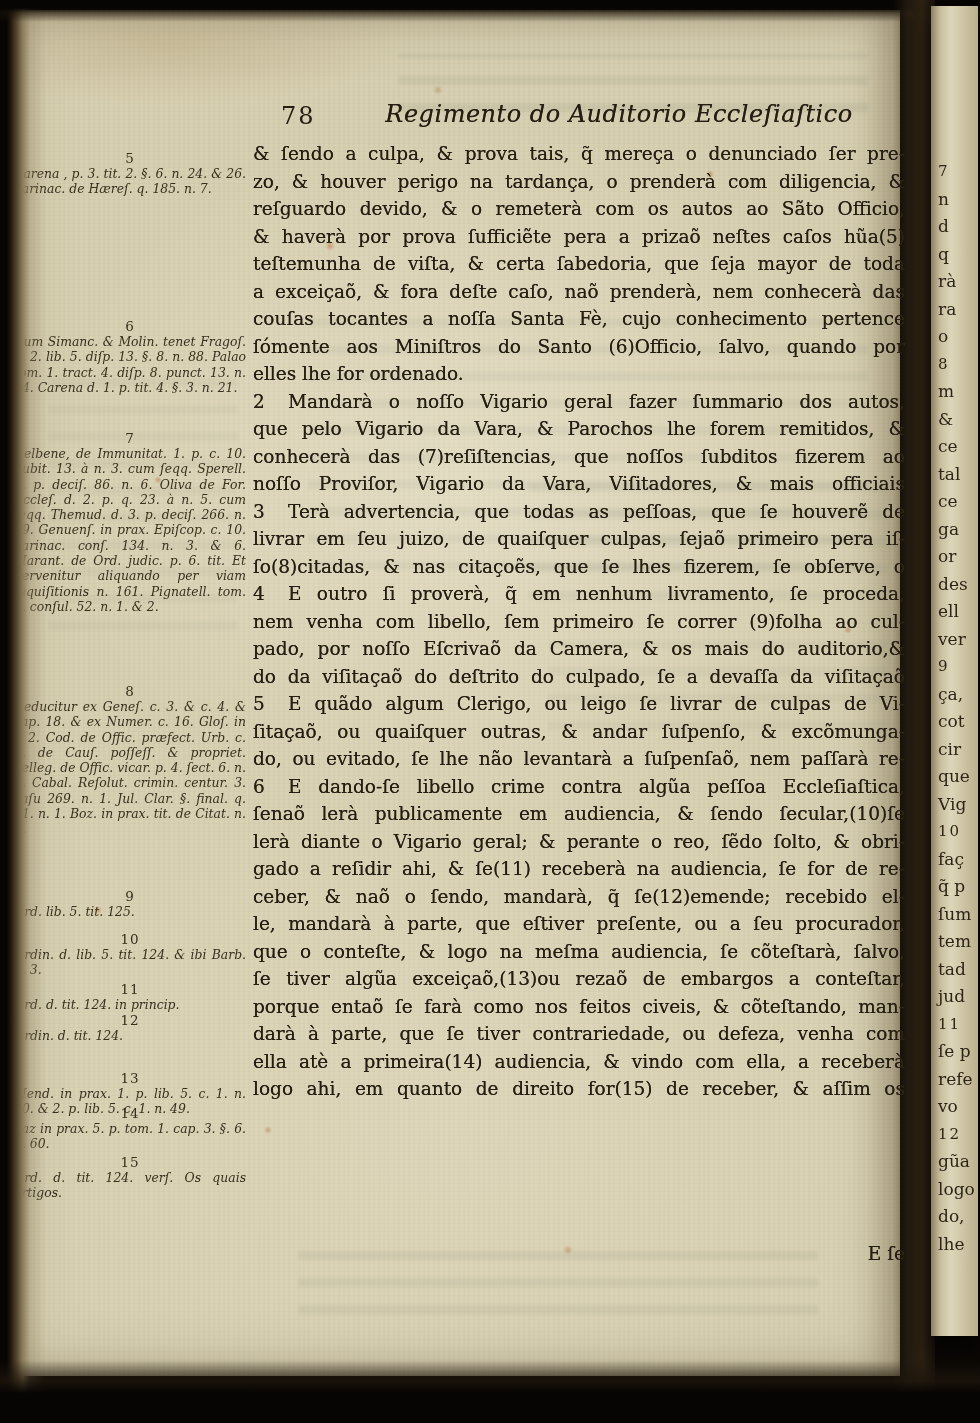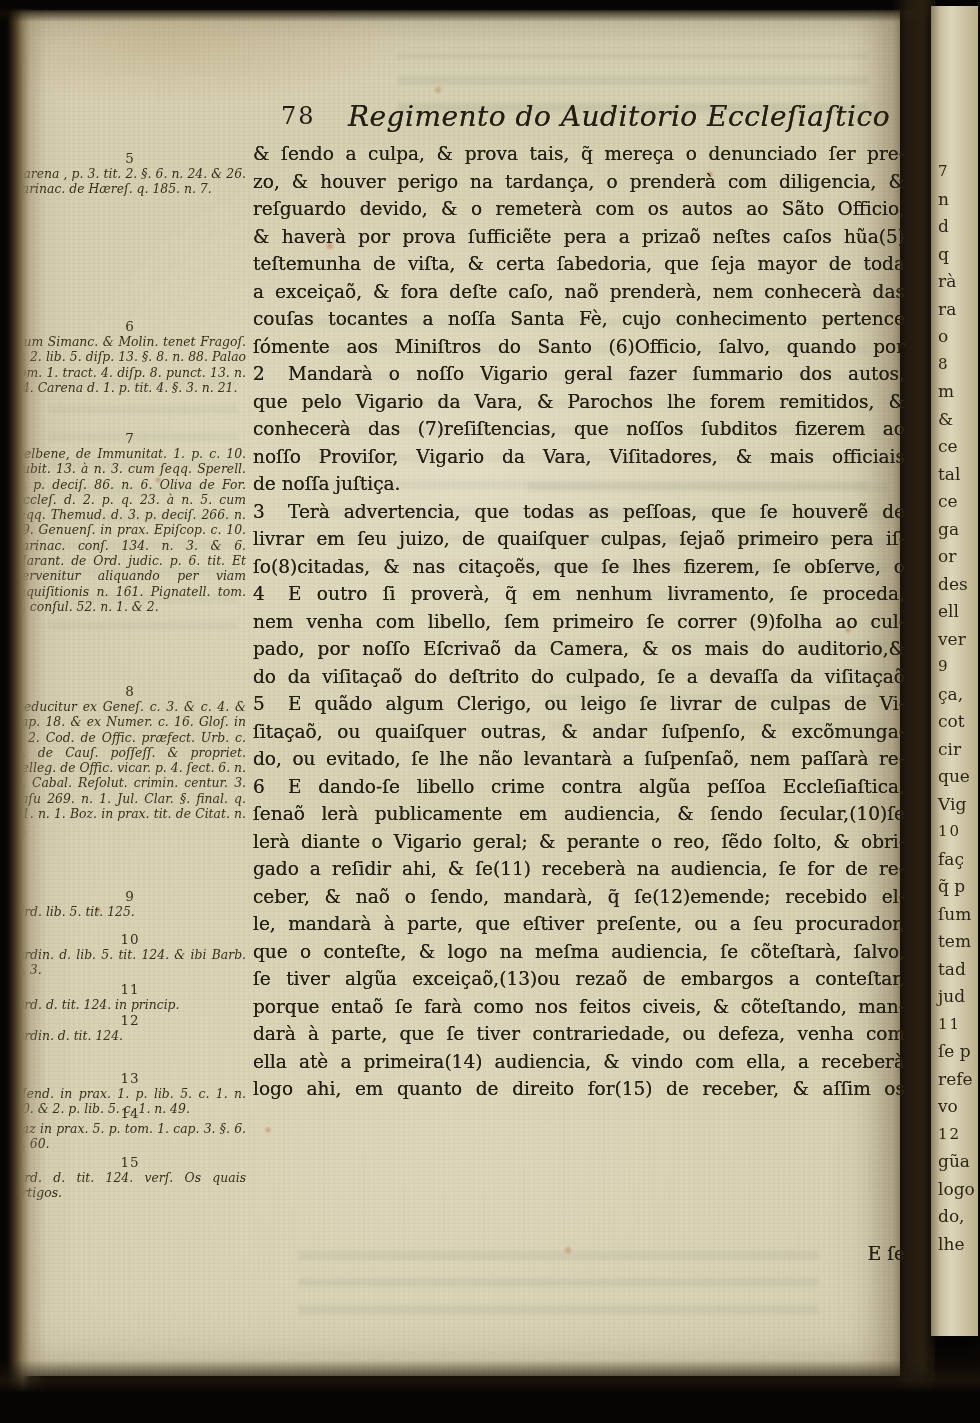--- a/index.html
+++ b/index.html
@@ -42,21 +42,21 @@
   .sliver{position:absolute;left:931px;top:6px;width:47px;height:1330px;background:var(--facing);
     background-image:linear-gradient(90deg,rgba(70,55,30,.5) 0,rgba(70,55,30,.08) 9px,rgba(255,252,238,.25) 20px,rgba(120,100,60,.25) 47px);
     box-shadow:0 14px 14px rgba(0,0,0,.5);}
   .sliver-line{height:27.5px;line-height:27.5px;padding-left:7px;font-size:17px;color:#2c2516;
     white-space:nowrap;overflow:hidden;}
   .sliver-line.snum{font-size:15px;letter-spacing:2px;}
   
   .header{position:absolute;left:253px;top:100px;width:652px;height:36px;color:var(--ink);}
   .pagenum{position:absolute;left:28px;top:2px;font-size:24px;letter-spacing:2px;}
   .runtitle{position:absolute;left:90px;right:10px;text-align:center;font-style:italic;
-    font-size:28px;letter-spacing:.5px;text-shadow:0 0 .5px rgba(35,28,15,.8);}
+    font-size:24px;letter-spacing:.5px;text-shadow:0 0 .5px rgba(35,28,15,.8);}
   
   .main{position:absolute;left:253px;top:140px;width:652px;color:var(--ink);
     font-size:18.5px;text-shadow:0 0 .45px rgba(35,28,15,.85);}
   .tline{height:27.5px;line-height:27.5px;text-align:justify;text-align-last:justify;
     overflow:visible;white-space:normal;}
   .tline.pend{text-align-last:left;}
   .secnum{display:inline-block;min-width:13px;margin-right:22px;}
   .catchword{position:absolute;left:253px;top:1240px;width:652px;height:28px;line-height:28px;
     text-align:right;font-size:18.5px;color:var(--ink);text-shadow:0 0 .45px rgba(35,28,15,.85);}
   
@@ -143,25 +143,25 @@
 
   <div class="main">
       <div class="tline">&amp; ſendo a culpa, &amp; prova tais, q̃ mereça o denunciado ſer pre-</div>
       <div class="tline">zo, &amp; houver perigo na tardança, o prenderà com diligencia, &amp;</div>
       <div class="tline">reſguardo devido, &amp; o remeterà com os autos ao Sãto Officio,</div>
       <div class="tline">&amp; haverà por prova ſufficiẽte pera a prizaõ neſtes caſos hũa(5)</div>
       <div class="tline">teſtemunha de viſta, &amp; certa ſabedoria, que ſeja mayor de toda</div>
       <div class="tline">a exceiçaõ, &amp; fora deſte caſo, naõ prenderà, nem conhecerà das</div>
       <div class="tline">couſas tocantes a noſſa Santa Fè, cujo conhecimento pertence</div>
       <div class="tline">ſómente aos Miniſtros do Santo (6)Officio, ſalvo, quando por</div>
+      <div class="tline pend">elles lhe for ordenado.</div>
       <div class="tline"><span class="secnum">2</span>Mandarà o noſſo Vigario geral fazer ſummario dos autos,</div>
       <div class="tline">que pelo Vigario da Vara, &amp; Parochos lhe forem remitidos, &amp;</div>
       <div class="tline">conhecerà das (7)reſiſtencias, que noſſos ſubditos fizerem ao</div>
       <div class="tline">noſſo Proviſor, Vigario da Vara, Viſitadores, &amp; mais officiais</div>
-      <div class="tline pend">de noſſa juſtiça.</div>
       <div class="tline"><span class="secnum">3</span>Terà advertencia, que todas as peſſoas, que ſe houverẽ de</div>
       <div class="tline">livrar em ſeu juizo, de quaiſquer culpas, ſejaõ primeiro pera iſ-</div>
       <div class="tline">ſo(8)citadas, &amp; nas citaçoẽs, que ſe lhes fizerem, ſe obſerve, o</div>
       <div class="tline"><span class="secnum">4</span>E outro ſi proverà, q̃ em nenhum livramento, ſe proceda,</div>
       <div class="tline">nem venha com libello, ſem primeiro ſe correr (9)folha ao cul-</div>
       <div class="tline">pado, por noſſo Eſcrivaõ da Camera, &amp; os mais do auditorio,&amp;</div>
       <div class="tline">do da viſitaçaõ do deſtrito do culpado, ſe a devaſſa da viſitaçaõ</div>
       <div class="tline"><span class="secnum">5</span>E quãdo algum Clerigo, ou leigo ſe livrar de culpas de Vi-</div>
       <div class="tline">ſitaçaõ, ou quaiſquer outras, &amp; andar ſuſpenſo, &amp; excõmunga-</div>
       <div class="tline">do, ou evitado, ſe lhe não levantarà a ſuſpenſaõ, nem paſſarà re-</div>

